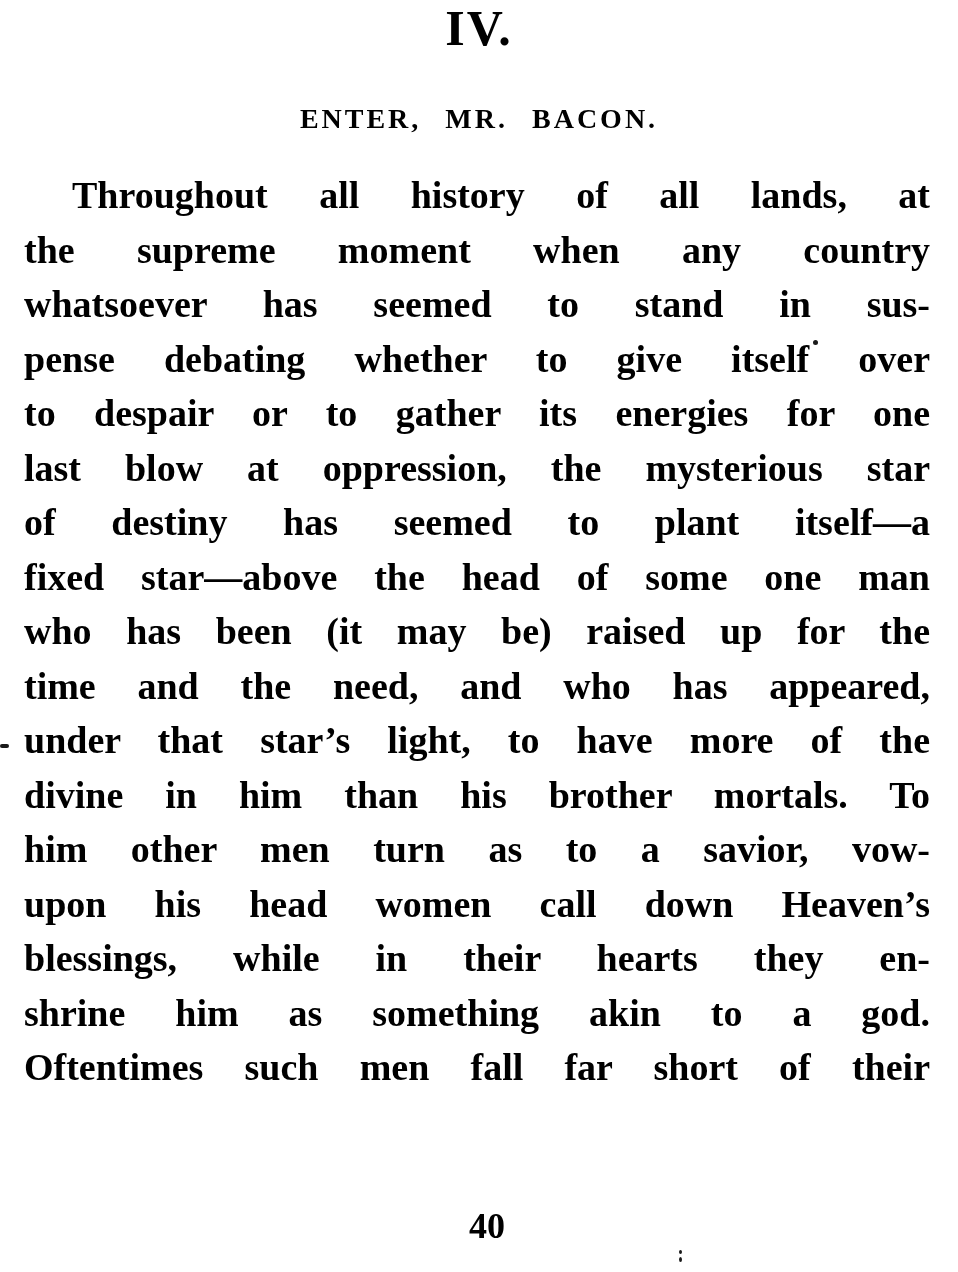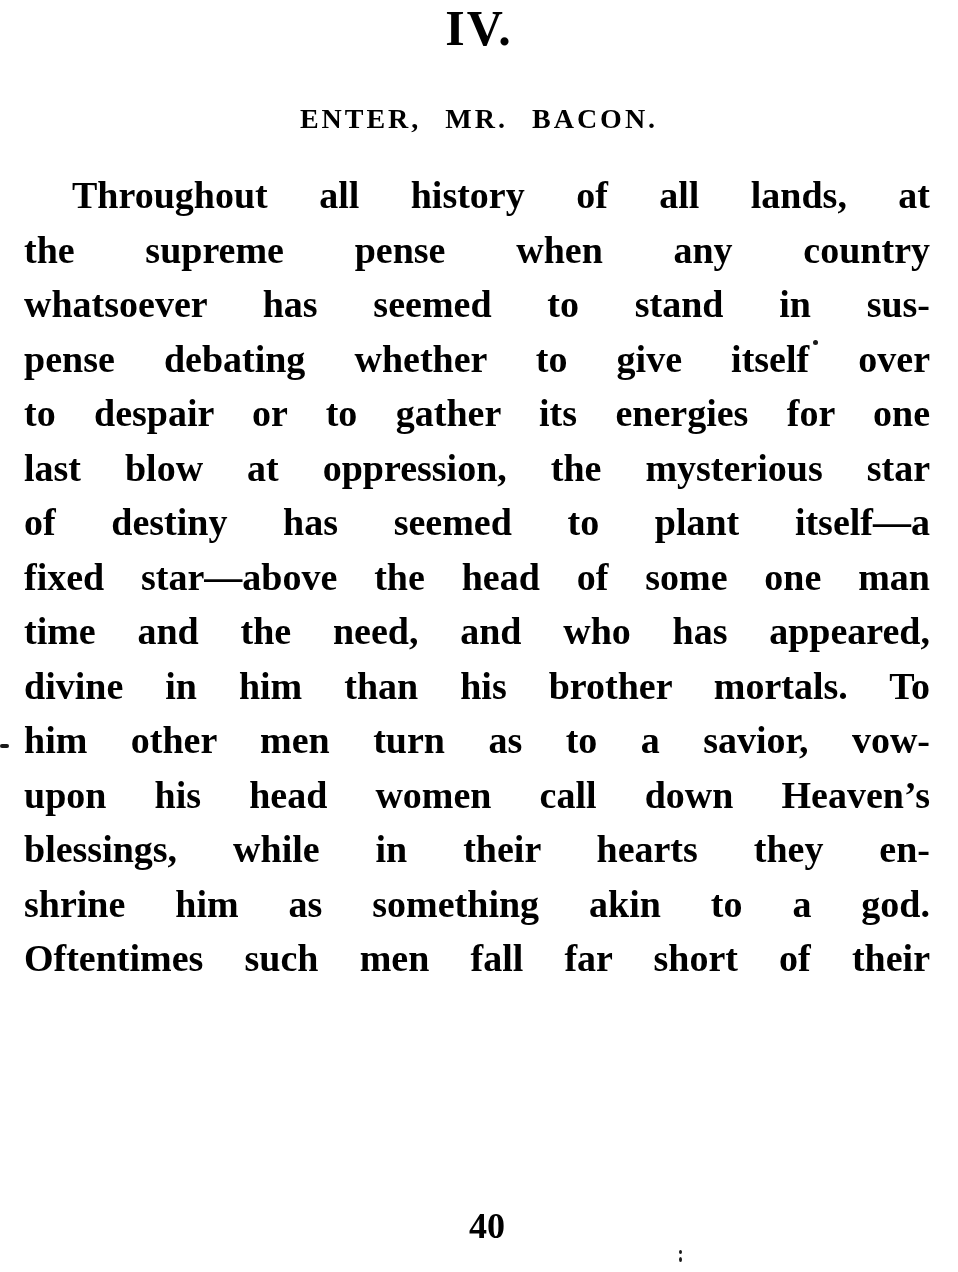--- a/index.html
+++ b/index.html
@@ -70,28 +70,30 @@
 <body>
 
 <div class="page">
 
   <div class="chapter-number">IV.</div>
 
   <div class="chapter-heading">ENTER, MR. BACON.</div>
 
   <div class="body-paragraph">
       <div class="text-line first-line">Throughout all history of all lands, at</div>
-      <div class="text-line">the supreme pense when any country</div>
+      <div class="text-line">the supreme moment when any country</div>
       <div class="text-line">whatsoever has seemed to stand in sus-</div>
       <div class="text-line">pense debating whether to give itself over</div>
       <div class="text-line">to despair or to gather its energies for one</div>
       <div class="text-line">last blow at oppression, the mysterious star</div>
       <div class="text-line">of destiny has seemed to plant itself—a</div>
       <div class="text-line">fixed star—above the head of some one man</div>
+      <div class="text-line">who has been (it may be) raised up for the</div>
       <div class="text-line">time and the need, and who has appeared,</div>
+      <div class="text-line">under that star’s light, to have more of the</div>
       <div class="text-line">divine in him than his brother mortals. To</div>
       <div class="text-line">him other men turn as to a savior, vow-</div>
       <div class="text-line">upon his head women call down Heaven’s</div>
       <div class="text-line">blessings, while in their hearts they en-</div>
       <div class="text-line">shrine him as something akin to a god.</div>
       <div class="text-line">Oftentimes such men fall far short of their</div>
     </div>
 
   <div class="page-number">40</div>
 

